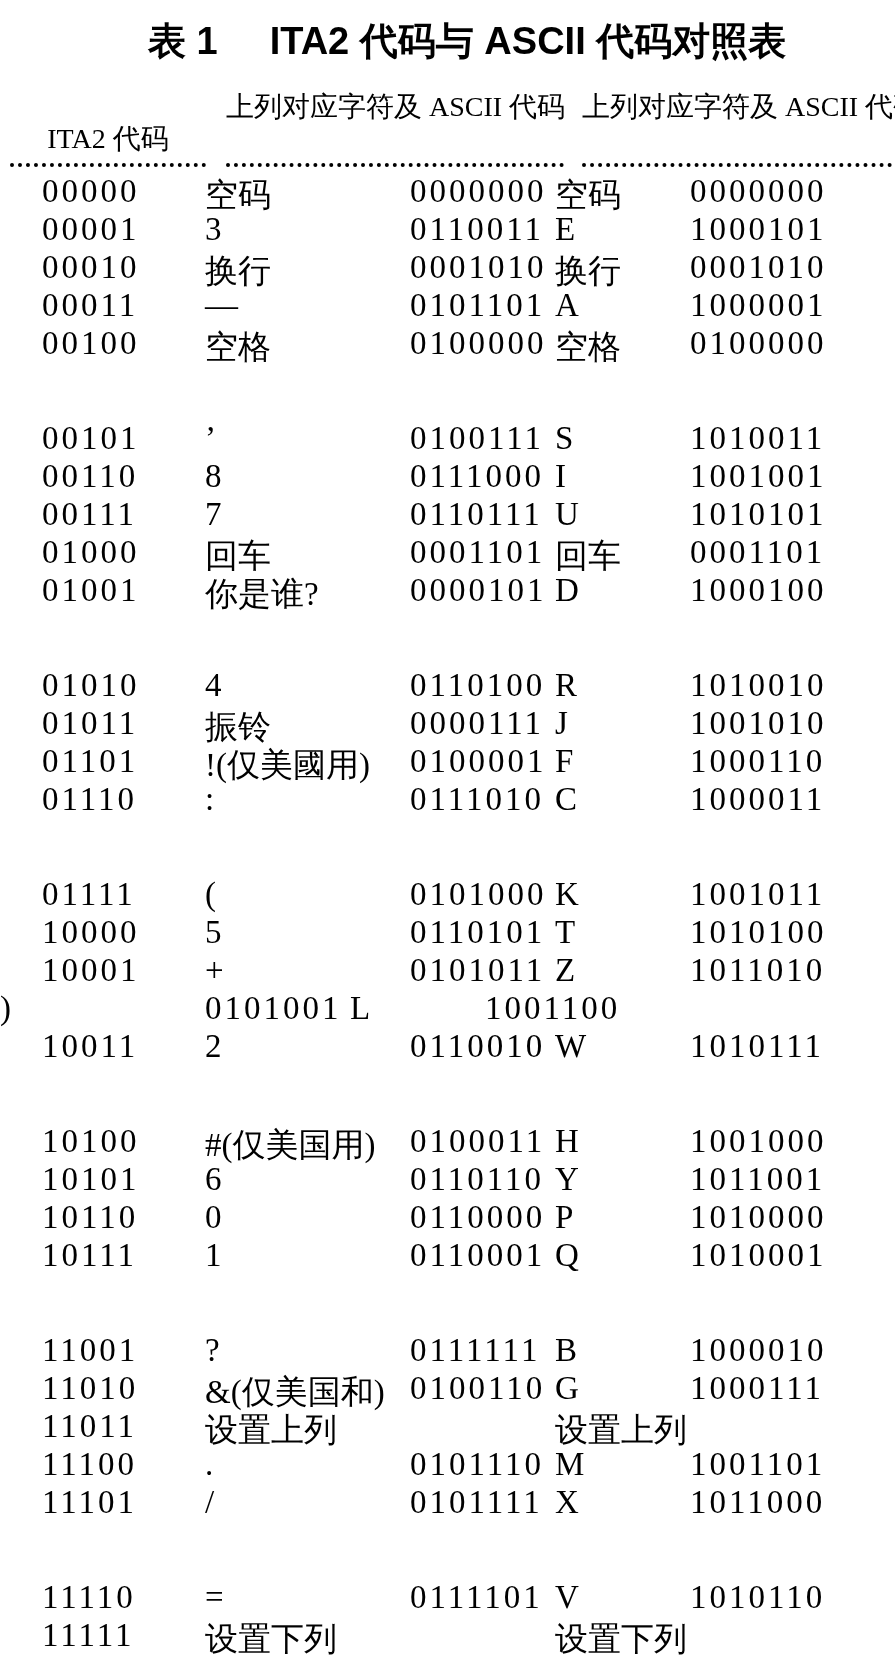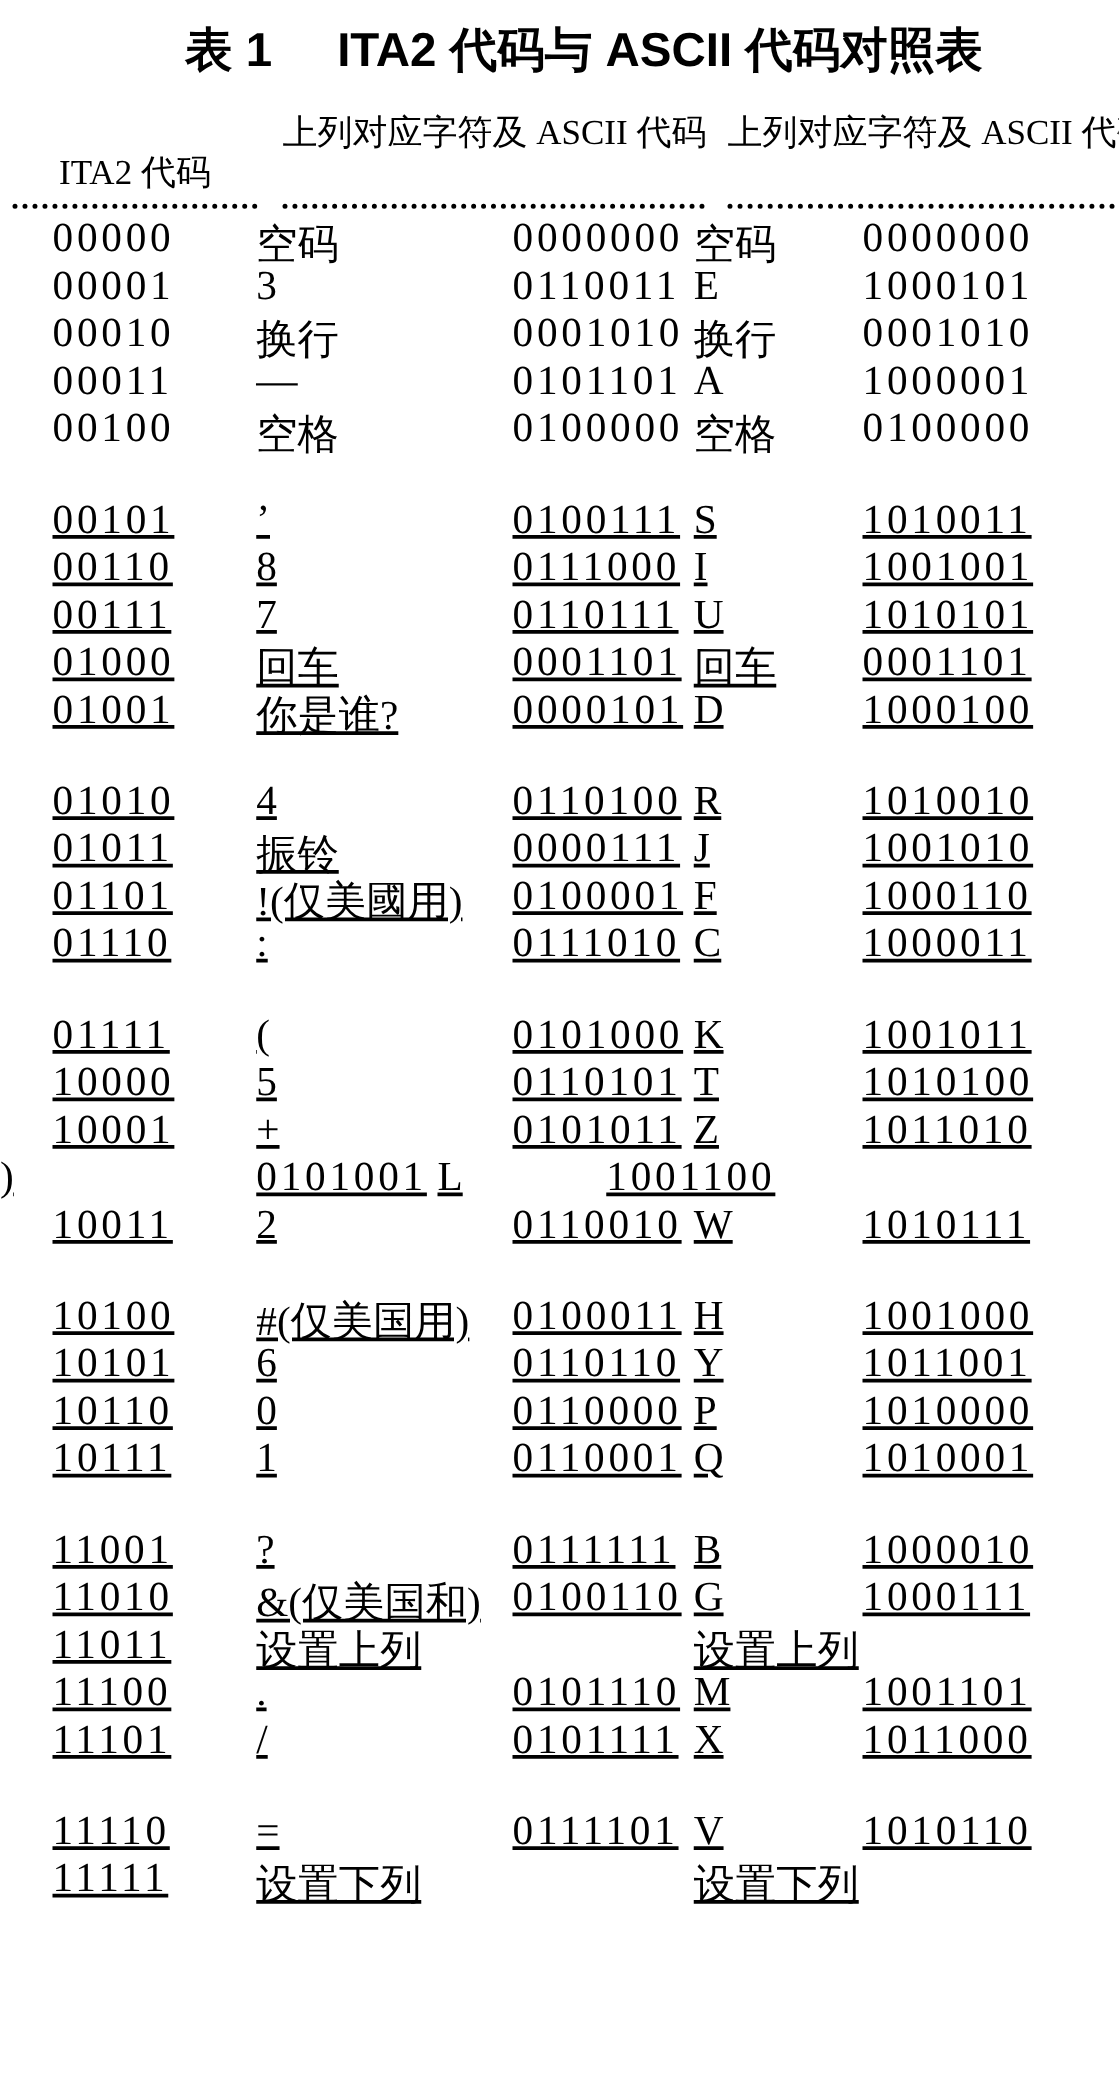--- a/index.html
+++ b/index.html
@@ -36,21 +36,21 @@
     border-bottom: 4px dotted #000;
     padding-bottom: 7px;
     text-align: center;
     white-space: nowrap;
     flex: 0 0 auto;
   }
   .h1 { width: 196px; margin-top: 32px; }
   .h2 { width: 338px; margin-left: 20px; }
   .h3 { width: 310px; margin-left: 18px; }
   .rows { margin-top: 6px; }
-  .group + .group { margin-top: 35px; text-decoration: underline; }
+  .group + .group { margin-top: 57px; }
   .row {
     display: flex;
     height: 38px;
     align-items: flex-start;
     font-size: 33px;
     white-space: nowrap;
   }
   .cell { flex: 0 0 auto; overflow: visible; }
   .c1 { width: 163px; margin-left: 42px; letter-spacing: 3px; }
   .c2 { width: 205px; }

